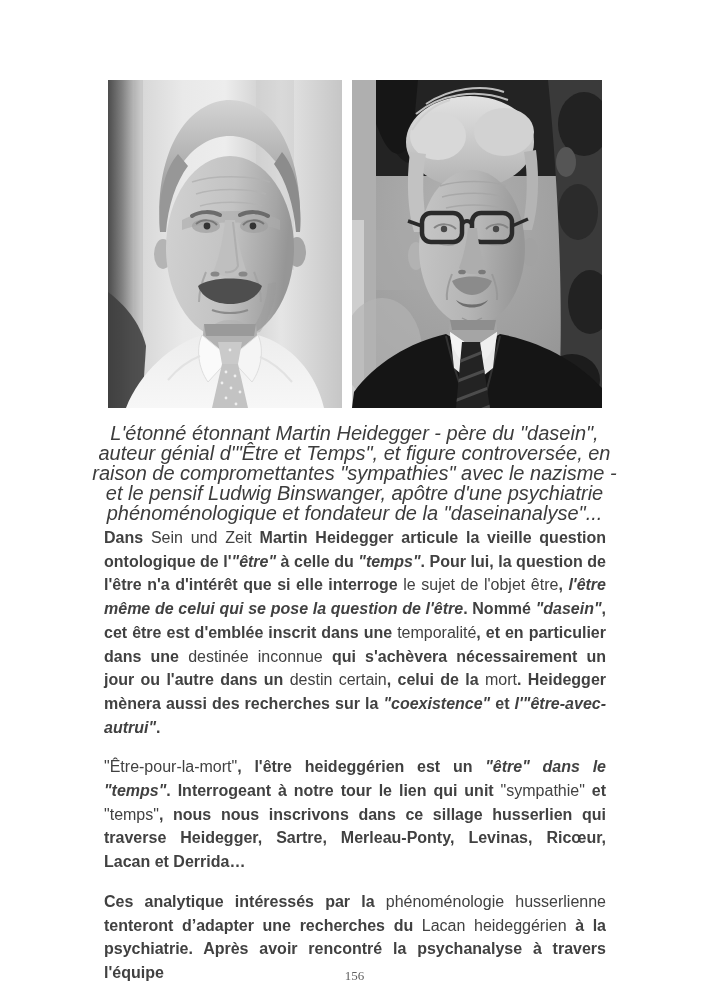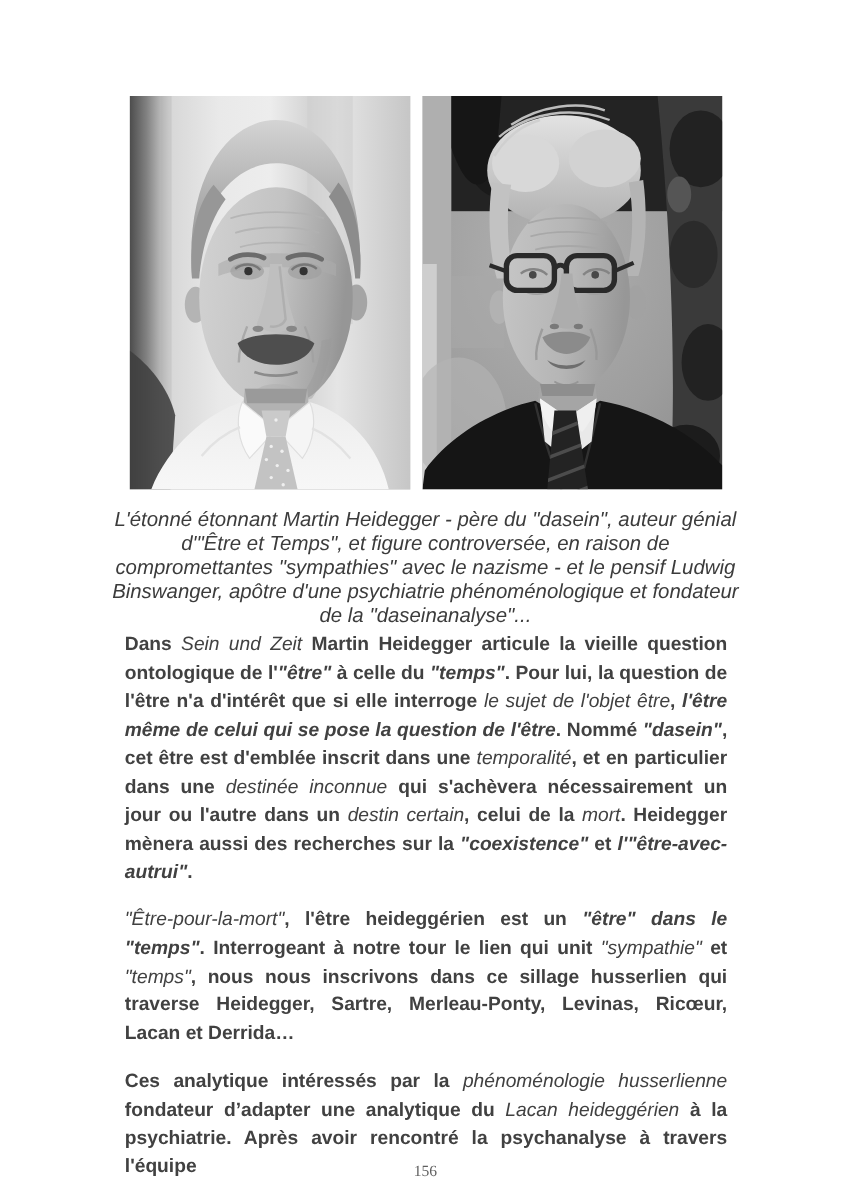--- a/index.html
+++ b/index.html
@@ -7,31 +7,31 @@
     position:relative;width:709px;height:992px;background:#ffffff;
     font-family:"Liberation Sans",sans-serif;overflow:hidden;
   }
   .photos{position:absolute;left:108px;top:80px;width:494px;height:328px;display:flex;gap:10px;}
   .photo{height:328px;overflow:hidden;background:#cccccc;}
   .photo.left{width:234px;}
   .photo.right{width:250px;}
   .photo svg{display:block;width:100%;height:100%;filter:grayscale(100%);}
   .caption{
     position:absolute;left:90px;top:423px;width:529px;
-    text-align:center;font-style:italic;font-size:17px;line-height:20px;
+    text-align:center;font-style:italic;font-size:20px;line-height:20px;
     color:#3c3c3c;letter-spacing:0;
   }
   .bodytext{
     position:absolute;left:104px;top:526px;width:502px;
     font-size:16px;line-height:23.7px;color:#414141;
     text-align:justify;text-justify:inter-word;hyphens:none;
   }
   .bodytext p{margin:0 0 16px 0;padding:0;}
   .seg-normal{font-style:normal;font-weight:700;}
-  .seg-italic{font-style:italic;font-weight:400;}
+  .seg-italic{font-weight:400;}
   .seg-bold-italic{font-style:italic;font-weight:700;}
   .pagenum{
     position:absolute;left:0;top:968px;width:100%;text-align:center;
     font-family:"Liberation Serif",serif;font-size:13px;color:#5f5f5f;
   }
 </style>
 </head>
 <body>
 
 <div class="page">
@@ -226,17 +226,17 @@
         </g>
       </svg>
     </div>
   </figure>
 
   <div class="caption">L'étonné étonnant Martin Heidegger - père du "dasein", auteur génial d'"Être et Temps", et figure controversée, en raison de compromettantes "sympathies" avec le nazisme - et le pensif Ludwig Binswanger, apôtre d'une psychiatrie phénoménologique et fondateur de la "daseinanalyse"...</div>
 
   <div class="bodytext">
     <p><span class="seg-normal">Dans </span><span class="seg-italic">Sein und Zeit</span><span class="seg-normal"> Martin Heidegger articule la vieille question ontologique de l'</span><span class="seg-bold-italic">"être"</span><span class="seg-normal"> à celle du </span><span class="seg-bold-italic">"temps"</span><span class="seg-normal">. Pour lui, la question de l'être n'a d'intérêt que si elle interroge </span><span class="seg-italic">le sujet de l'objet être</span><span class="seg-normal">, </span><span class="seg-bold-italic">l'être même de celui qui se pose la question de l'être</span><span class="seg-normal">. Nommé </span><span class="seg-bold-italic">"dasein"</span><span class="seg-normal">, cet être est d'emblée inscrit dans une </span><span class="seg-italic">temporalité</span><span class="seg-normal">, et en particulier dans une </span><span class="seg-italic">destinée inconnue</span><span class="seg-normal"> qui s'achèvera nécessairement un jour ou l'autre dans un </span><span class="seg-italic">destin certain</span><span class="seg-normal">, celui de la </span><span class="seg-italic">mort</span><span class="seg-normal">. Heidegger mènera aussi des recherches sur la </span><span class="seg-bold-italic">"coexistence"</span><span class="seg-normal"> et </span><span class="seg-bold-italic">l'"être-avec-autrui"</span><span class="seg-normal">.</span></p>
     <p><span class="seg-italic">"Être-pour-la-mort"</span><span class="seg-normal">, l'être heideggérien est un </span><span class="seg-bold-italic">"être" dans le "temps"</span><span class="seg-normal">. Interrogeant à notre tour le lien qui unit </span><span class="seg-italic">"sympathie"</span><span class="seg-normal"> et </span><span class="seg-italic">"temps"</span><span class="seg-normal">, nous nous inscrivons dans ce sillage husserlien qui traverse Heidegger, Sartre, Merleau-Ponty, Levinas, Ricœur, Lacan et Derrida…</span></p>
-    <p><span class="seg-normal">Ces analytique intéressés par la </span><span class="seg-italic">phénoménologie husserlienne</span><span class="seg-normal"> fondateur d’adapter une analytique du </span><span class="seg-italic">Lacan heideggérien</span><span class="seg-normal"> à la psychiatrie. Après avoir rencontré la psychanalyse à travers l'équipe</span></p>
+    <p><span class="seg-normal">Ces analytique intéressés par la </span><span class="seg-italic">phénoménologie husserlienne</span><span class="seg-normal"> tenteront d’adapter une recherches du </span><span class="seg-italic">Lacan heideggérien</span><span class="seg-normal"> à la psychiatrie. Après avoir rencontré la psychanalyse à travers l'équipe</span></p>
   </div>
 
   <div class="pagenum">156</div>
 </div>
 
 </body></html>

